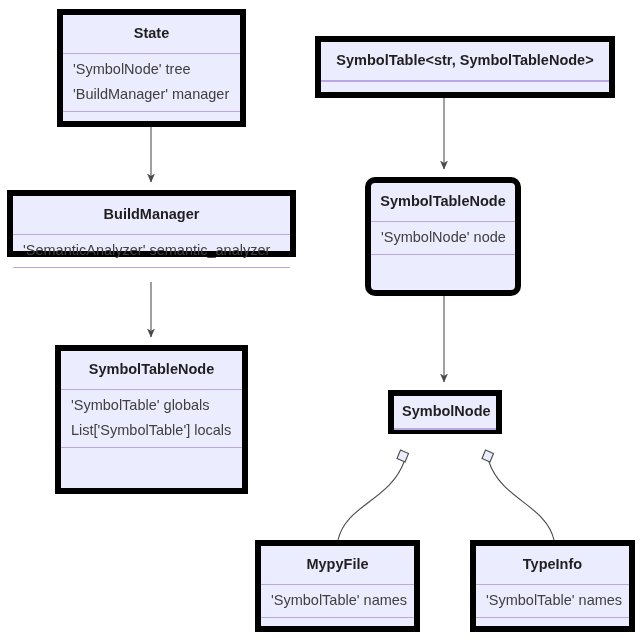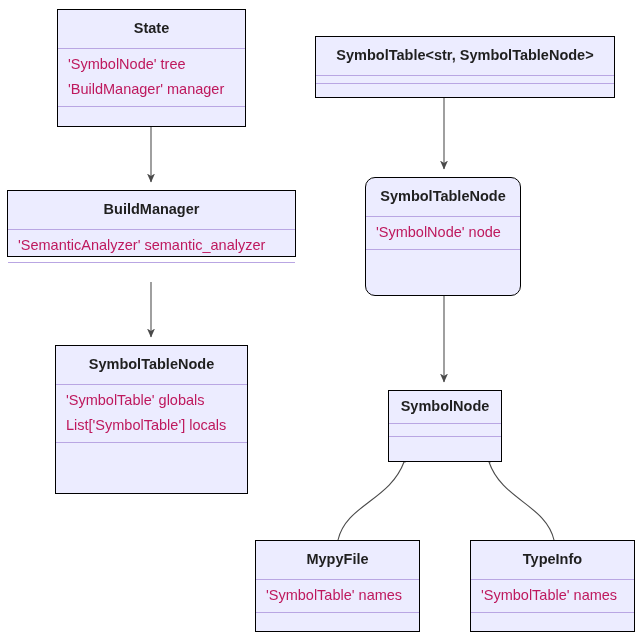--- a/index.html
+++ b/index.html
@@ -24,21 +24,21 @@
     position: absolute;
     left: 0; top: 0;
     width: 643px;
     height: 642px;
     pointer-events: none;
   }
   .uml-class {
     position: absolute;
     box-sizing: border-box;
     background: #ececff;
-    border: 1px solid #000000;
+    border: 6px solid #000000;
     display: flex;
     flex-direction: column;
   }
   .uml-title {
     box-sizing: border-box;
     font-weight: bold;
     font-size: 14.5px;
     color: #1f1f1f;
     text-align: center;
     padding: 11px 8px 11px 8px;
@@ -53,21 +53,21 @@
     display: flex;
     flex-direction: column;
     gap: 10px;
   }
   .uml-attrs.empty {
     padding: 0;
     height: 13px;
   }
   .uml-attr {
     font-size: 14.5px;
-    color: #be185d;
+    color: #404040;
     line-height: 1.05;
     white-space: nowrap;
   }
   .uml-methods {
     box-sizing: border-box;
     flex: 1 1 auto;
     min-height: 13px;
   }
 </style>
 </head>
@@ -142,21 +142,21 @@
 
   <div class="uml-class" style="left:55px; top:345px; width:193px; height:149px;">
     <div class="uml-title">SymbolTableNode</div>
     <div class="uml-attrs">
       <div class="uml-attr">'SymbolTable' globals</div>
       <div class="uml-attr">List['SymbolTable'] locals</div>
     </div>
     <div class="uml-methods"></div>
   </div>
 
-  <div class="uml-class" style="left:388px; top:390px; width:114px; height:72px;">
+  <div class="uml-class" style="left:388px; top:390px; width:114px; height:44px;">
     <div class="uml-title" style="padding:8px 8px 8px 8px;">SymbolNode</div>
     <div class="uml-attrs empty"></div>
     <div class="uml-methods"></div>
   </div>
 
   <div class="uml-class" style="left:255px; top:540px; width:165px; height:92px;">
     <div class="uml-title">MypyFile</div>
     <div class="uml-attrs">
       <div class="uml-attr">'SymbolTable' names</div>
     </div>

